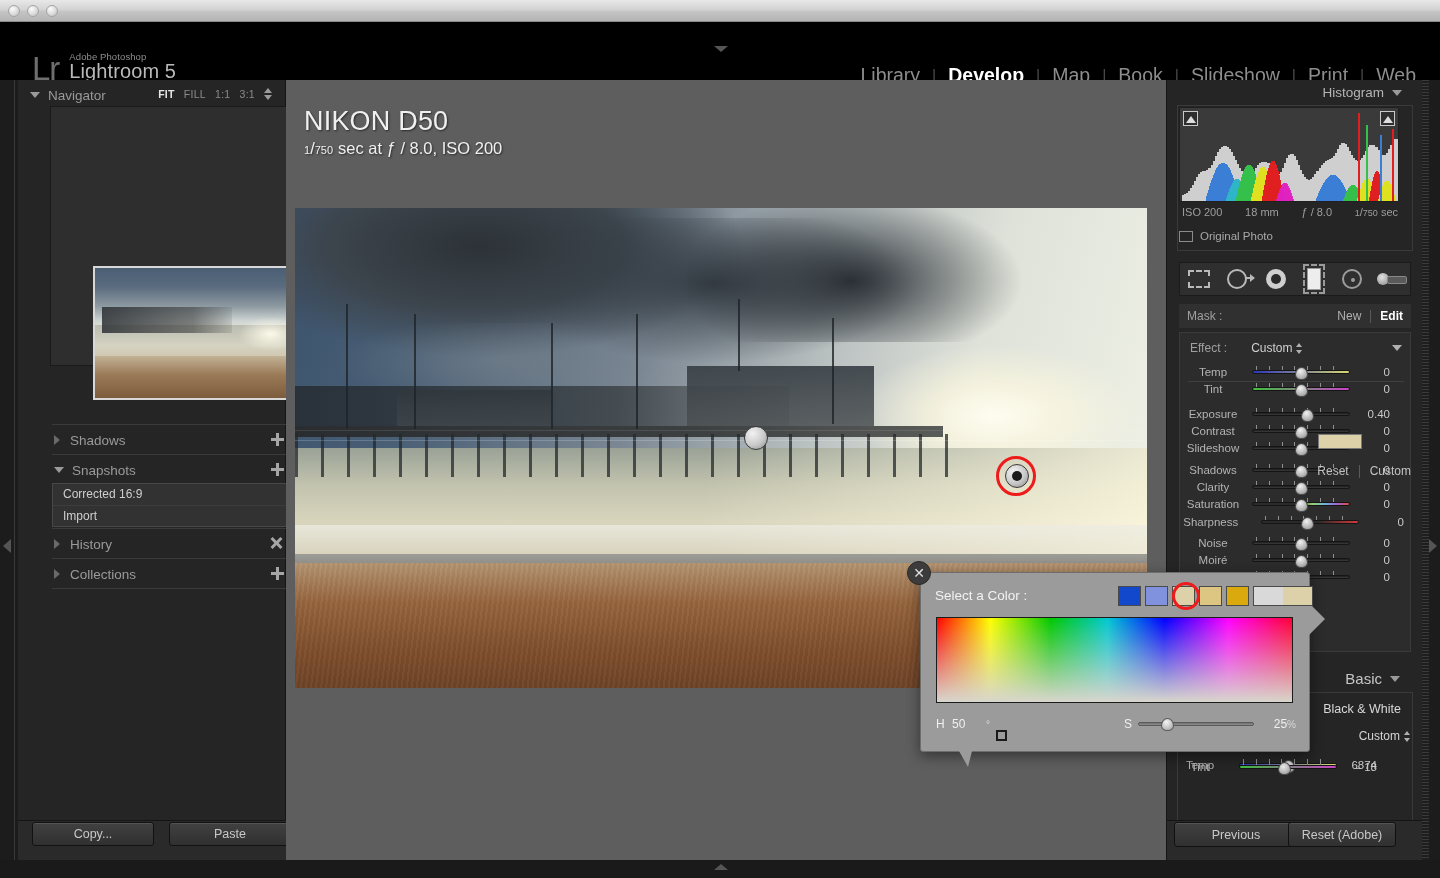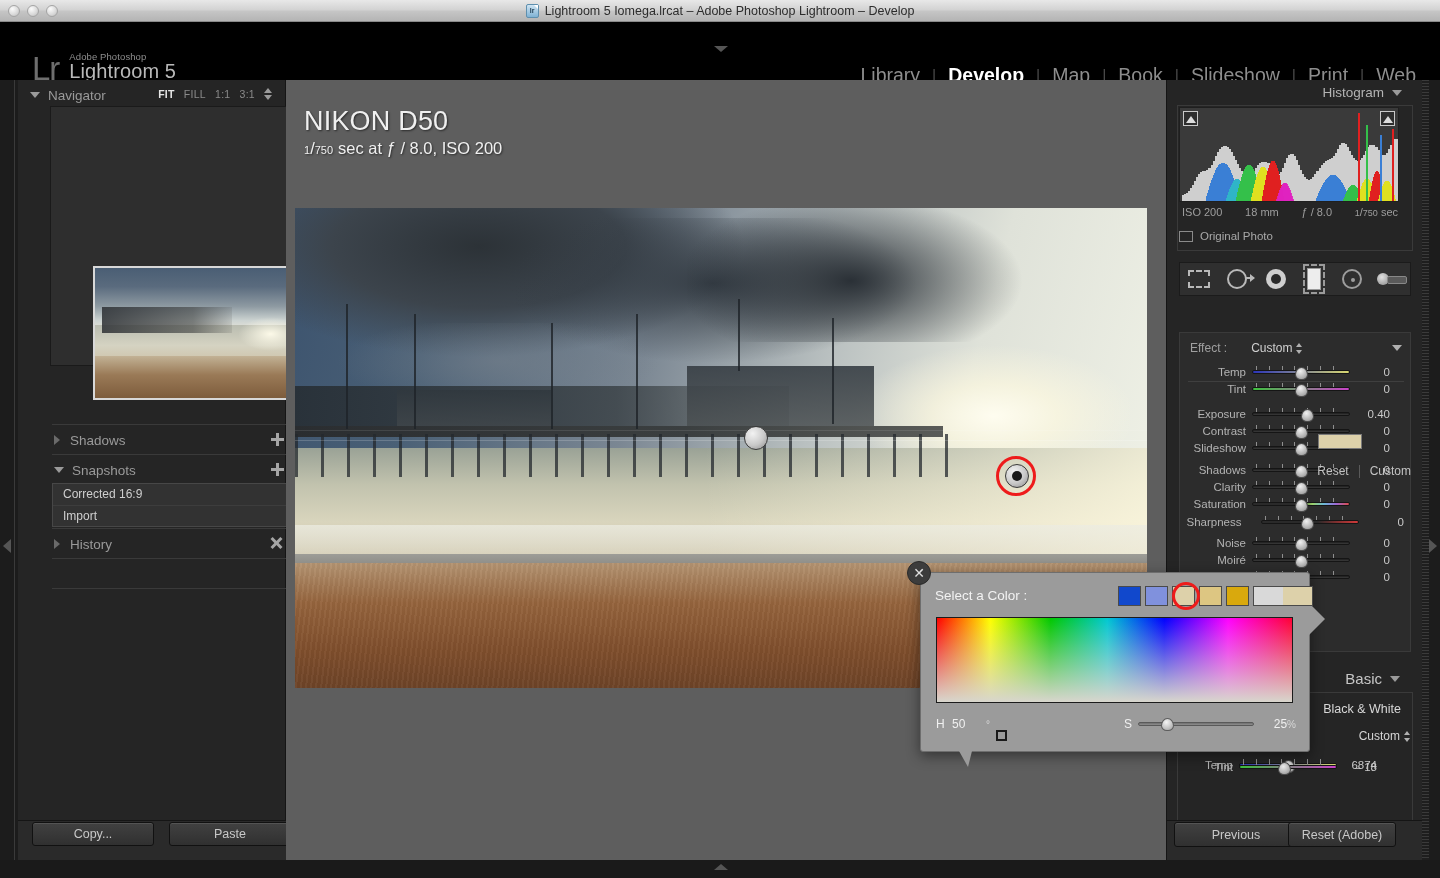--- a/index.html
+++ b/index.html
@@ -270,21 +270,21 @@
                 background:#2c2c2c; border:1px solid #3a3a3a;}
   #effectRow{ position:absolute; left:10px; top:6px; width:212px; height:18px;
               display:flex; align-items:center; font-size:12px; color:#a0a0a0;}
   #effectRow .val{ color:#d0d0d0; margin-left:24px;}
   #effectRow .dd{ margin-left:4px;}
   #effectRow .discl{ margin-left:auto; width:0;height:0;
       border-left:5px solid transparent;border-right:5px solid transparent;border-top:6px solid #b0b0b0;}
 
   .srow{ position:absolute; left:0; width:232px; height:17px; display:flex; align-items:center;
          font-size:11.5px; color:#b3b3b3;}
-  .srow .lbl{ width:72px; text-align:right; padding-right:6px;}
+  .srow .lbl{ width:72px; text-align:center; padding-right:6px;}
   .srow .track{ position:relative; width:98px; height:12px;}
   .srow .bar{ position:absolute; left:0; top:4px; width:98px; height:4px; border-radius:2px;
      background:linear-gradient(to bottom,#1c1c1c,#3c3c3c); border:1px solid #151515;}
   .srow .ticks{ position:absolute; left:4px; top:0; width:90px; height:4px;
      background:repeating-linear-gradient(90deg,#8f8f8f 0 1px,transparent 1px 12.8px);}
   .srow .knob{ position:absolute; top:1px; width:13px;height:13px; margin-left:-6.5px;
      background:radial-gradient(circle at 40% 30%,#f0f0f0,#b6b6b6 60%,#8d8d8d);
      border:1px solid #4d4d4d; border-radius:50% 50% 45% 45%/60% 60% 40% 40%;}
   .srow .num{ width:48px; text-align:right; padding-right:8px; color:#c9c9c9; font-size:11.5px;}
   .bar.temp{ background:linear-gradient(to right,#2b34b8,#d8d870); border-color:#151515;}
@@ -373,24 +373,20 @@
 </style>
 </head>
 <body>
 
 <div id="titlebar">
   <div id="traffic">
     <div class="tl"></div>
     <div class="tl"></div>
     <div class="tl"></div>
   </div>
-  <div id="titletext">
-    <span id="lrdocicon">lr</span>
-    <span>Lightroom 5 Iomega.lrcat – Adobe Photoshop Lightroom – Develop</span>
-  </div>
 </div>
 
 <div id="header">
   <div id="hdrArrowTop"></div>
   <div id="logo">
     <span id="lrmark">Lr</span>
     <span id="logotext">
       <div id="logosmall">Adobe Photoshop</div>
       <div id="logobig">Lightroom 5</div>
     </span>
@@ -460,20 +456,25 @@
     </div>
 
     <div class="dline" style="top:448px"></div>
     <div id="histHdr" class="panelHeader">
       <span class="tri closed"></span>
       <span>History</span>
       <span class="xBtn"></span>
     </div>
     <div class="dline" style="top:478px"></div>
 
+    <div id="collHdr" class="panelHeader">
+      <span class="tri closed"></span>
+      <span>Collections</span>
+      <span class="plusBtn"></span>
+    </div>
     <div class="dline" style="top:508px"></div>
 
     <div id="leftBottom" style="left:0;top:740px;width:268px;"></div>
   </div>
 
   <div id="copyBtn" class="lrBtn" style="top:742px;left:32px;">Copy...</div>
   <div id="pasteBtn" class="lrBtn" style="top:742px;left:169px;">Paste</div>
 
   <div id="center">
     <div id="photoInfo">
@@ -912,20 +913,28 @@
           <span class="ico-grad"></span>
         </div>
       <div class="tool">
           <span class="ico-radial"></span>
         </div>
       <div class="tool">
           <span class="ico-brush"></span>
         </div>
     </div>
 
+    <div id="maskRow">
+      <span>Mask :</span>
+      <span class="right">
+        <span class="newBtn">New</span>
+        <span class="sepv"></span>
+        <span class="editBtn">Edit</span>
+      </span>
+    </div>
 
     <div id="effectPanel">
       <div id="effectRow">
         <span>Effect :</span>
         <span class="val">Custom</span>
         <span class="updownSm dd"></span>
         <span class="discl"></span>
       </div>
       <div id="effectSep"></div>
       <div id="sliderHost">

